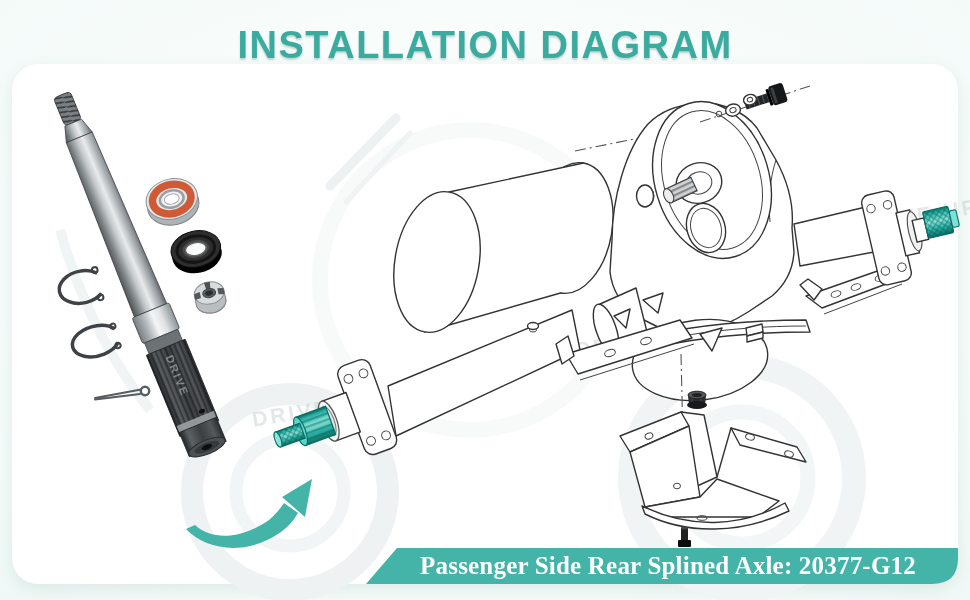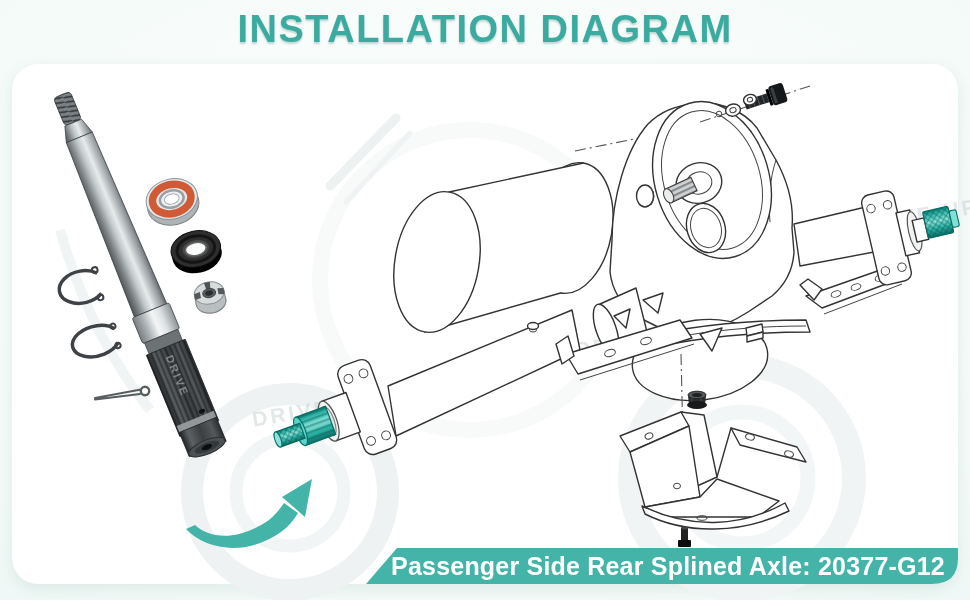--- a/index.html
+++ b/index.html
@@ -2,26 +2,26 @@
 <html><head>
 <meta charset="utf-8">
 <style>
   html,body{margin:0;padding:0;background:#e8f4f1;}
   .stage{position:relative;width:970px;height:600px;overflow:hidden;
     background:radial-gradient(135% 125% at 50% 42%, #ffffff 0%, #f3faf8 52%, #e3f3ef 78%, #cfe9e3 100%);
     font-family:"Liberation Sans",sans-serif;}
   .card{position:absolute;left:12px;top:64px;width:946px;height:520px;border-radius:26px;
     background:#ffffff;box-shadow:0 5px 16px rgba(55,120,110,0.12);}
   svg.draw{position:absolute;left:0;top:0;}
-  .title{position:absolute;top:8px;left:0;width:100%;text-align:center;margin:0;
+  .title{position:absolute;top:24px;left:0;width:100%;text-align:center;margin:0;
     font-weight:bold;font-size:38px;color:#3CAB9F;letter-spacing:1.5px;
     text-shadow:0 2px 2px rgba(42,118,110,0.28);}
   .banner-text{position:absolute;left:386px;top:549px;width:564px;height:34px;
     display:flex;align-items:center;justify-content:center;white-space:nowrap;
-    font-weight:bold;font-size:25px;color:#ffffff;letter-spacing:0.2px;}
+    font-weight:bold;font-size:25px;color:#ffffff;letter-spacing:0.2px;font-family:Liberation Serif, serif;}
   .ln{fill:#fff;stroke:#333;stroke-width:1.4;stroke-linejoin:round;stroke-linecap:round;}
   .lnt{fill:none;stroke:#333;stroke-width:1.4;stroke-linejoin:round;stroke-linecap:round;}
   .thin{fill:none;stroke:#444;stroke-width:1;}
   .dd{fill:none;stroke:#555;stroke-width:1.1;stroke-dasharray:11 4 2 4;}
   .wmtext{font-weight:bold;font-size:21px;fill:#c6d1d2;opacity:0.5;letter-spacing:3px;}
 </style>
 </head>
 <body>
 
 <div class="stage">

